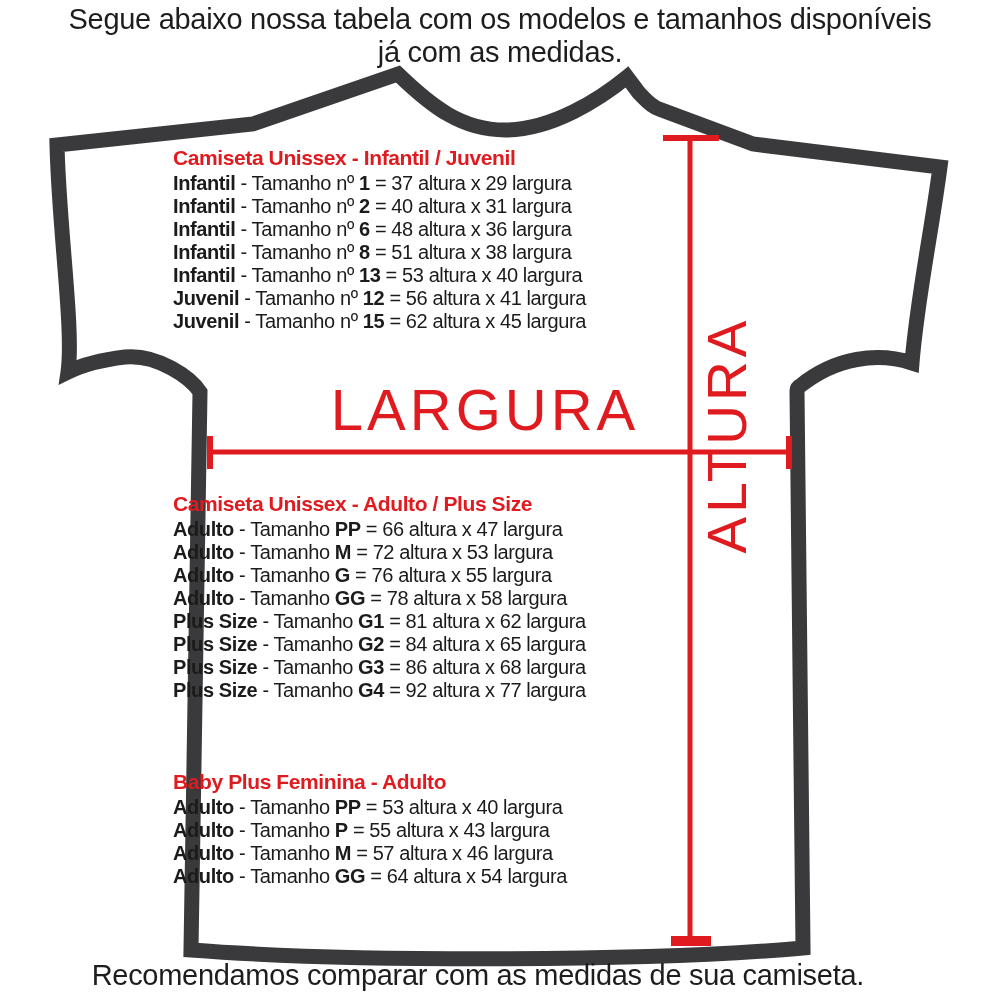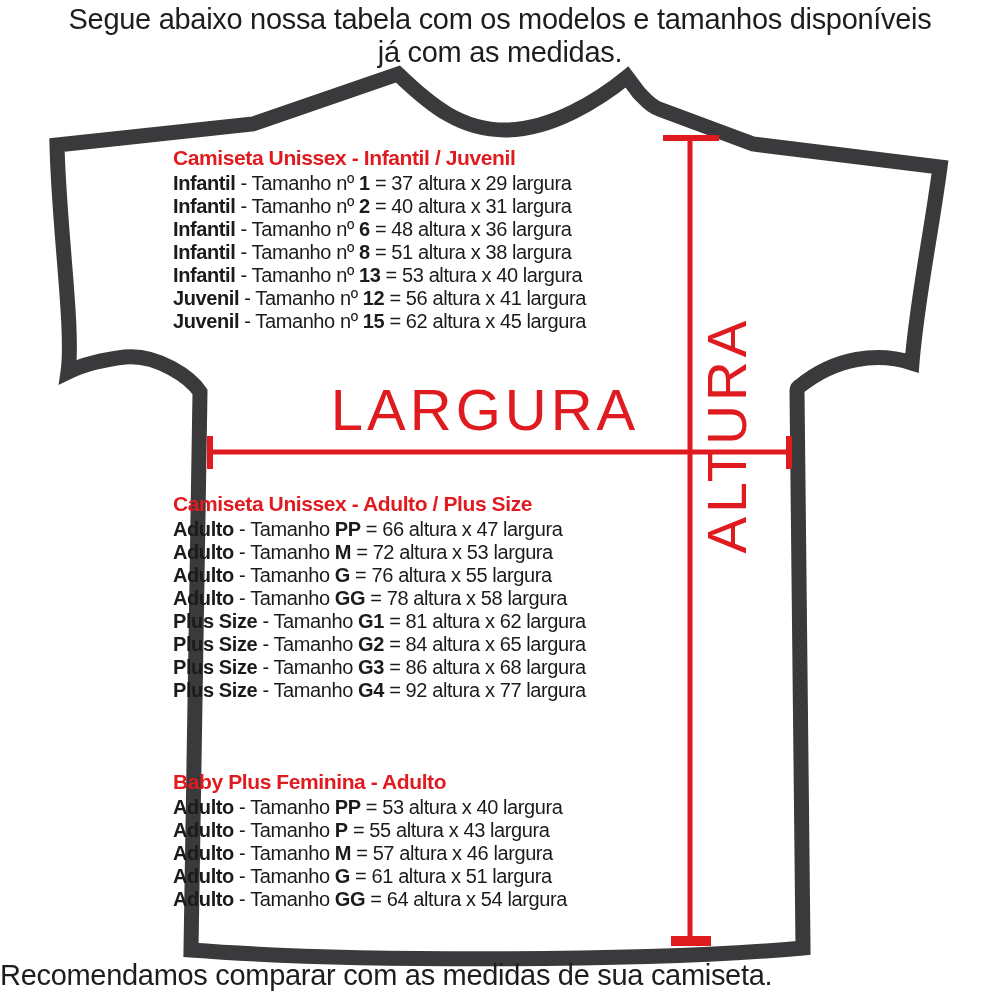--- a/index.html
+++ b/index.html
@@ -12,21 +12,21 @@
     width:1000px;height:1000px;position:relative;background:#ffffff;
     font-family:"Liberation Sans", sans-serif;color:var(--ink);overflow:hidden;
   }
   .stage{position:absolute;inset:0;}
   svg.diagram{position:absolute;left:0;top:0;z-index:0;}
   .intro{
     position:absolute;top:3px;left:0;width:1000px;text-align:center;
     font-size:29px;line-height:33px;color:var(--ink);z-index:2;letter-spacing:-0.3px;
   }
   .footer{
-    position:absolute;top:958px;left:0;width:864px;text-align:left;
+    position:absolute;top:958px;left:0;width:864px;text-align:right;
     font-size:29px;line-height:34px;color:var(--ink);z-index:2;letter-spacing:-0.3px;
   }
   .size-table{
     position:absolute;left:173px;width:560px;z-index:2;
   }
   .size-table .title{
     font-size:21px;font-weight:bold;color:var(--red);line-height:26px;
     letter-spacing:-0.4px;margin-bottom:1px;white-space:nowrap;
   }
   .size-table .row{
@@ -116,21 +116,20 @@
         <div class="row"><b>Plus Size</b> - Tamanho <b>G4</b> = 92 altura x 77 largura</div>
       </div>
   </div>
 
   <div class="size-table t3">
     <div class="title">Baby Plus Feminina - Adulto</div>
     <div>
         <div class="row"><b>Adulto</b> - Tamanho <b>PP</b> = 53 altura x 40 largura</div>
         <div class="row"><b>Adulto</b> - Tamanho <b>P</b> = 55 altura x 43 largura</div>
         <div class="row"><b>Adulto</b> - Tamanho <b>M</b> = 57 altura x 46 largura</div>
-        <div class="row"><b>Adulto</b> - Tamanho <b>G</b> = 61 altura x 51 largura</div>
         <div class="row"><b>Adulto</b> - Tamanho <b>GG</b> = 64 altura x 54 largura</div>
       </div>
   </div>
 
   <div class="width-label">LARGURA</div>
 
   <div class="height-label">ALTURA</div>
 
   <div class="footer">Recomendamos comparar com as medidas de sua camiseta.</div>
 

